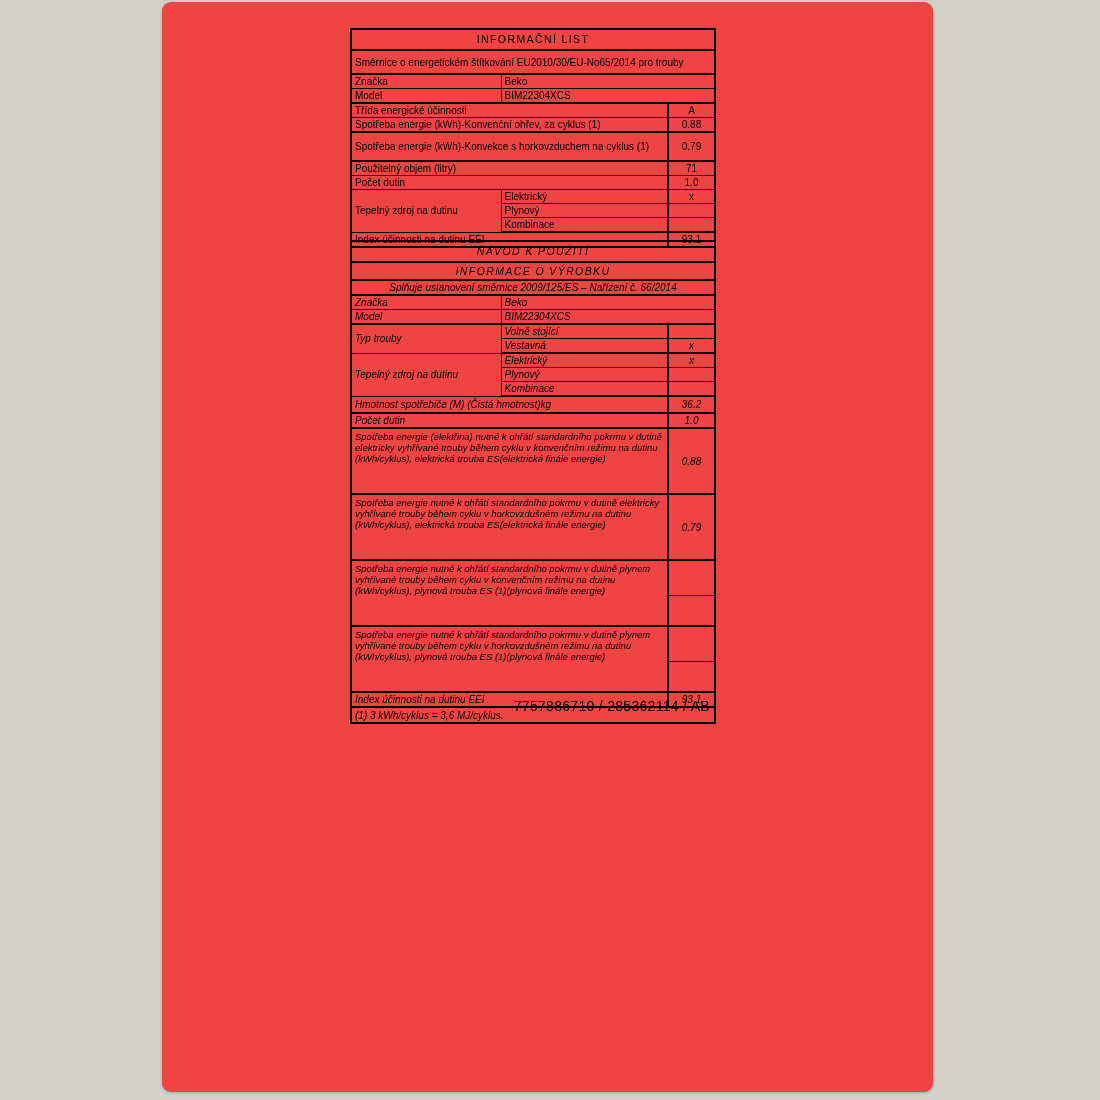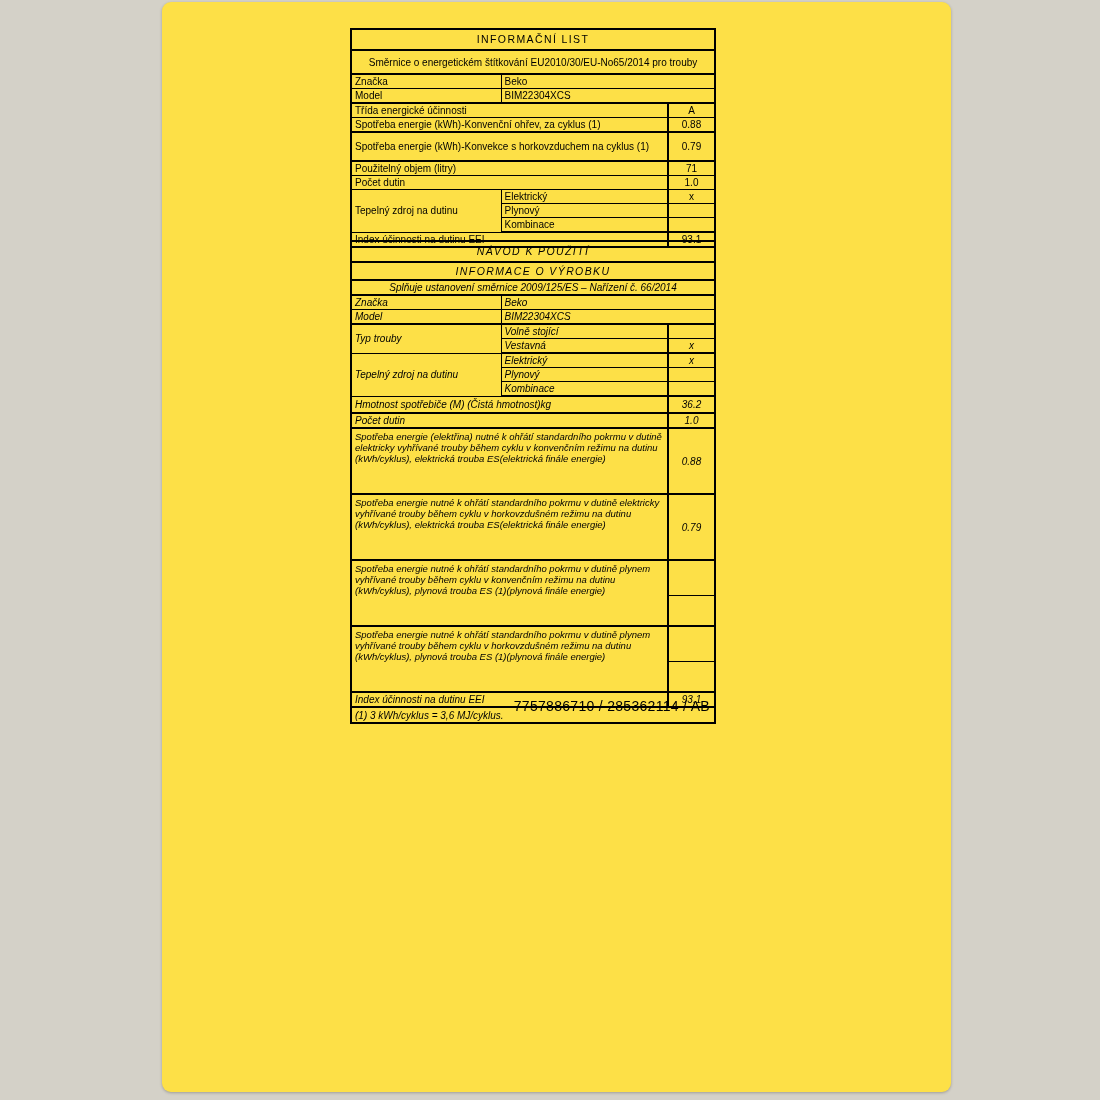--- a/index.html
+++ b/index.html
@@ -8,24 +8,23 @@
     background: #d4d1c8;
     font-family: "Liberation Sans", sans-serif;
     color: #000;
     overflow: hidden;
     position: relative;
   }
   .paper {
     position: absolute;
     left: 162px; top: 2px;
     width: 771px; height: 1090px;
-    background: #fde047;
+    background: #ef4444;
     border-radius: 9px;
     box-shadow: 0 1px 3px rgba(0,0,0,0.25);
-    padding-left: 18px;
   }
   table.doc-table {
     position: absolute;
     border-collapse: collapse;
     table-layout: fixed;
     width: 364px;
     border: 2px solid #000;
     font-family: "Liberation Sans", sans-serif;
     font-size: 10px;
     line-height: 11px;
@@ -42,21 +41,21 @@
   }
   td.c { text-align: left; }
   td.title-cell {
     text-align: center;
     letter-spacing: 1.4px;
     height: 17px;
     font-size: 10.5px;
     border-bottom-width: 2px;
   }
   td.subtitle-cell {
-    text-align: center;
+    text-align: left;
     height: 20px;
     border-bottom-width: 2px;
   }
   td.directive-cell {
     text-align: center;
     height: 10px;
     border-bottom-width: 2px;
   }
   td.val {
     text-align: center;

